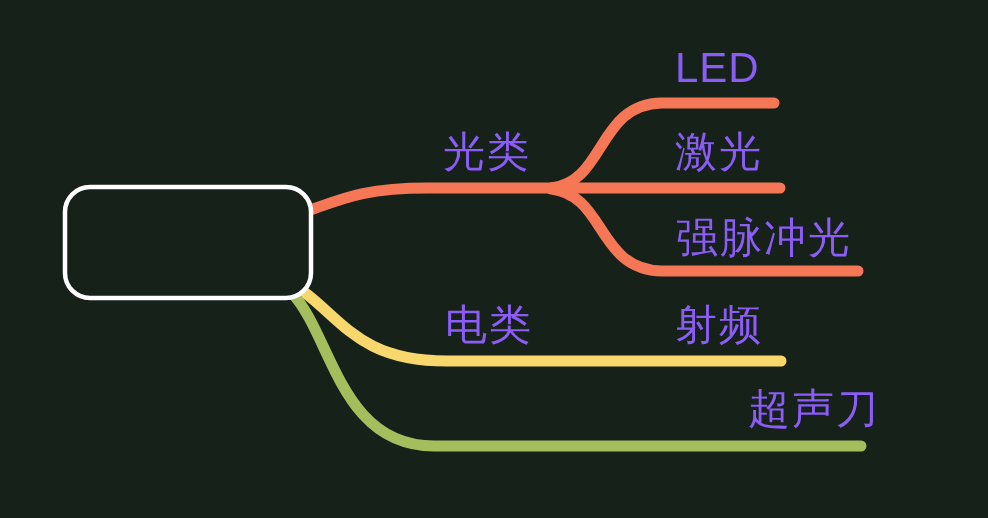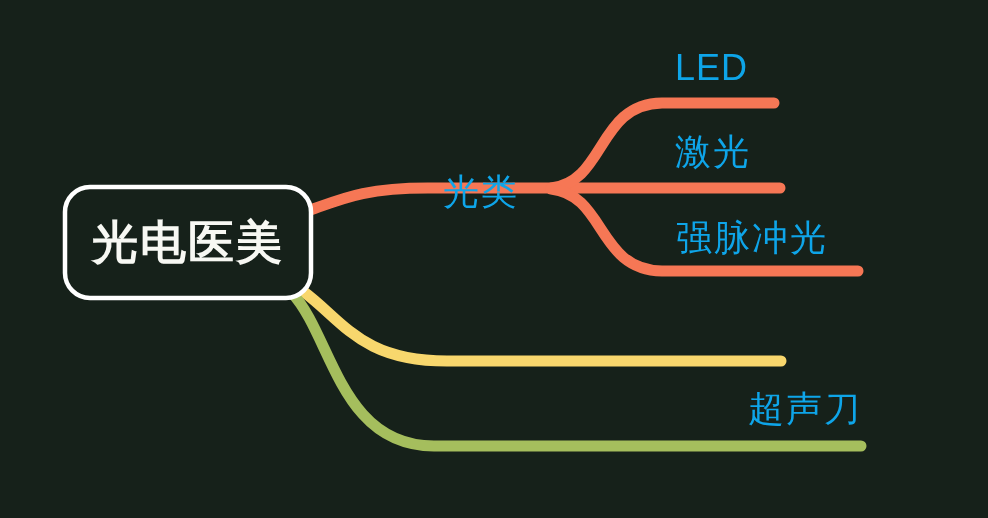--- a/index.html
+++ b/index.html
@@ -17,22 +17,22 @@
     height: 518px;
     background: #16211a;
   }
   .mindmap svg {
     position: absolute;
     left: 0;
     top: 0;
   }
   .node-label {
     position: absolute;
-    color: #0ea5e9;
-    font-size: 36px;
+    color: #8b5cf6;
+    font-size: 42px;
     font-weight: 500;
     line-height: 44px;
     letter-spacing: 2px;
     white-space: nowrap;
     cursor: default;
   }
   .root-label {
     position: absolute;
     left: 65px;
     top: 187px;
@@ -41,21 +41,21 @@
     display: flex;
     align-items: center;
     justify-content: center;
     color: #f7f8f3;
     font-size: 46px;
     font-weight: 600;
     letter-spacing: 2px;
     white-space: nowrap;
   }
   
-  .lbl-light      { left: 443px; top: 130px; margin-top: 40px; }
+  .lbl-light      { left: 443px; top: 130px; }
   .lbl-led        { left: 675px; top: 46px; letter-spacing: 1px; }
   .lbl-laser      { left: 675px; top: 130px; }
   .lbl-ipl        { left: 676px; top: 216px; }
   .lbl-electric   { left: 445px; top: 303px; }
   .lbl-rf         { left: 675px; top: 303px; }
   .lbl-ultrasound { left: 446px; top: 388px; }
   .lbl-hifu       { left: 748px; top: 387px; }
 </style>
 </head>
 <body>
@@ -71,22 +71,23 @@
     <path d="M 551 189 C 606 195 597 270 662 271 L 858 271" fill="none" stroke-width="11" stroke-linecap="round" stroke="#f67755"></path>
 
     <path d="M 304 292 C 344 322 362 361 447 361 L 781 361" fill="none" stroke-width="11" stroke-linecap="round" stroke="#f8d76d"></path>
 
     <path d="M 292 293 C 332 336 340 446 434 446 L 861 446" fill="none" stroke-width="11" stroke-linecap="round" stroke="#a5be5d"></path>
 
     <rect x="65" y="187" width="246" height="111" rx="25" ry="25" stroke-width="4.5" fill="#16211a"></rect>
     <rect x="65" y="187" width="246" height="111" rx="25" ry="25" fill="none" stroke-width="4.5" stroke="#ffffff"></rect>
   </svg>
 
-  <div class="root-label">光电医美</div>
 
   <div class="node-label lbl-light">光类</div>
+  <div class="node-label lbl-electric">电类</div>
 
   <div class="node-label lbl-led">LED</div>
   <div class="node-label lbl-laser">激光</div>
   <div class="node-label lbl-ipl">强脉冲光</div>
+  <div class="node-label lbl-rf">射频</div>
   <div class="node-label lbl-hifu">超声刀</div>
 
 </div>
 
 </body></html>

